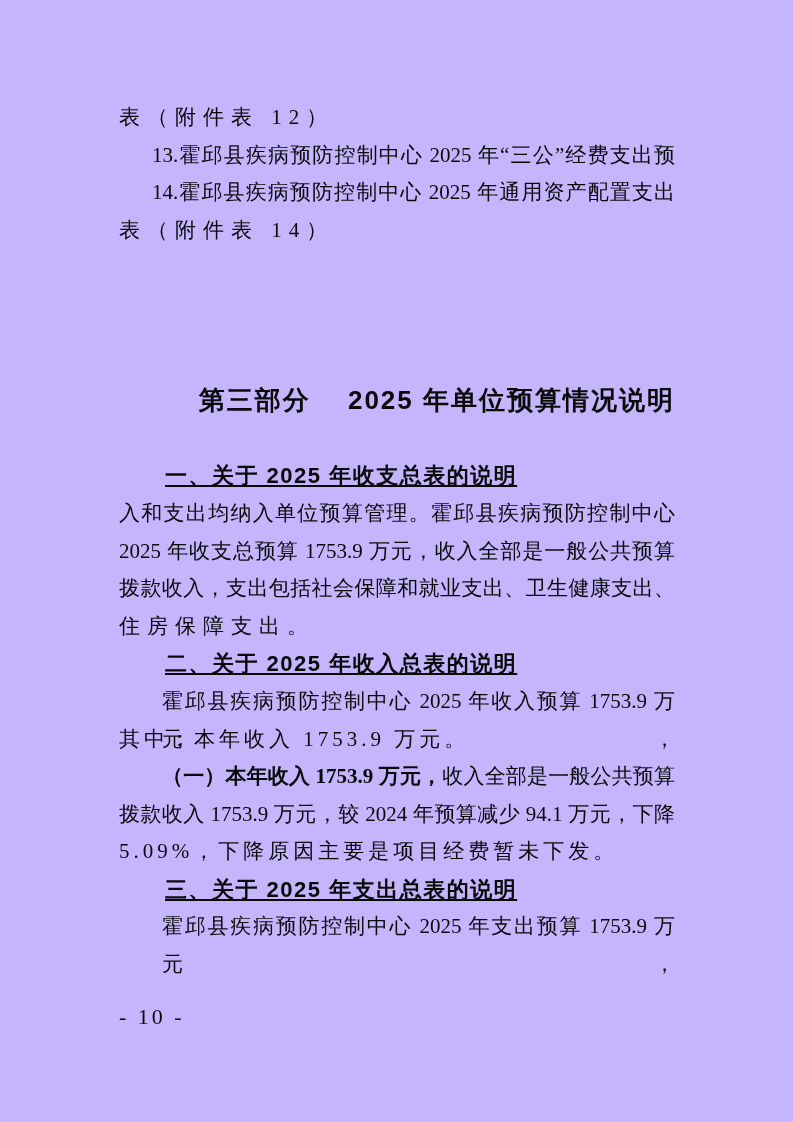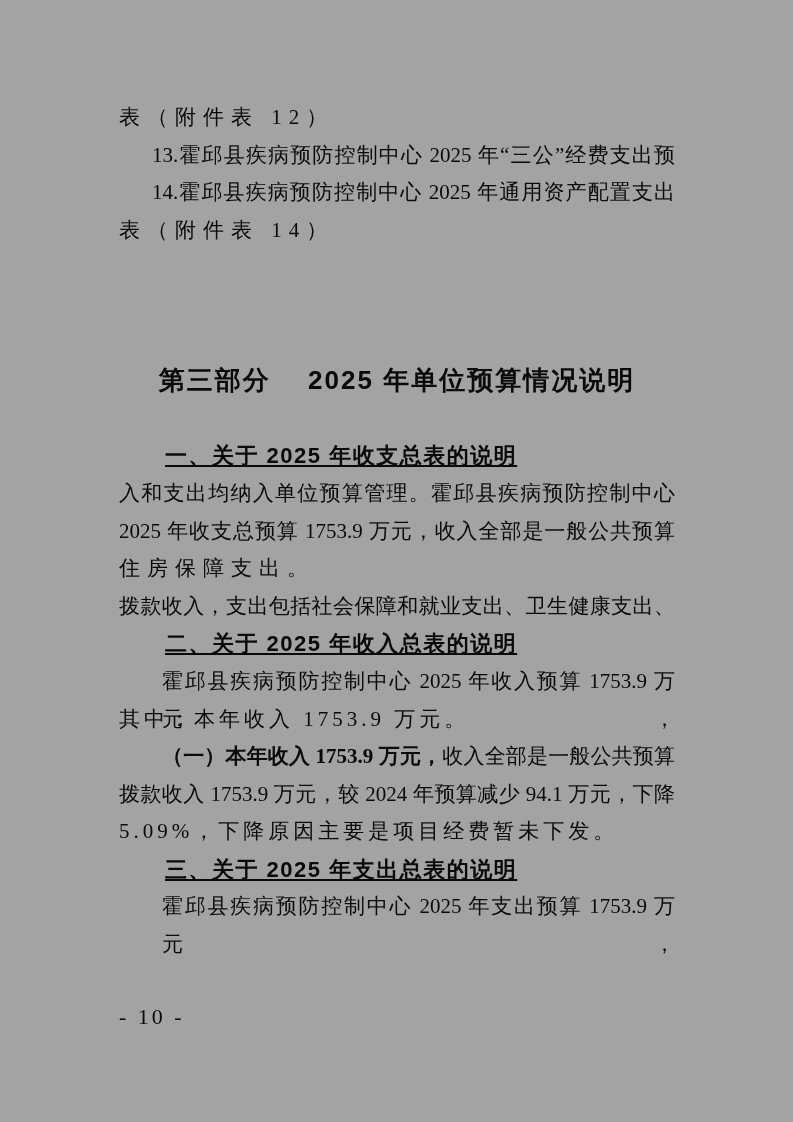--- a/index.html
+++ b/index.html
@@ -12,21 +12,21 @@
     height: 1122px;
     position: relative;
     font-family: "Liberation Serif", "DejaVu Serif", serif;
     color: #0a0a0a;
     overflow: hidden;
   }
   .page {
     position: absolute;
     left: 0; top: 0;
     width: 793px; height: 1122px;
-    background: #a3a3a3;
+    background: #c4b5fd;
   }
   .content {
     position: absolute;
     left: 119px;
     top: 99px;
     width: 556px;
   }
   .line {
     height: 37.6px;
     line-height: 37.6px;
@@ -48,23 +48,24 @@
     letter-spacing: 4px;
   }
   .indent-body { padding-left: 43px; }
   .indent-list { padding-left: 33px; }
   .indent-head { padding-left: 46px; text-decoration: underline; }
   .blank { height: 37.6px; }
   .part-title {
     font-family: "Liberation Sans", "DejaVu Sans", sans-serif;
     font-weight: bold;
     font-size: 26px;
-    text-align: center;
+    text-align: right;
     letter-spacing: 2px;
     white-space: nowrap;
+    margin-top: 20px;
   }
   .sub-heading {
     font-family: "Liberation Sans", "DejaVu Sans", sans-serif;
     font-weight: bold;
     font-size: 22px;
     letter-spacing: 1.5px;
   }
   .bold-run {
     font-weight: bold;
   }
@@ -92,22 +93,22 @@
     <div class="blank"></div>
     <div class="blank"></div>
 
     <div class="line part-title">第三部分　 2025 年单位预算情况说明</div>
 
     <div class="blank"></div>
 
     <div class="line sub-heading indent-head">一、关于 2025 年收支总表的说明</div>
     <div class="line fill">入和支出均纳入单位预算管理。霍邱县疾病预防控制中心</div>
     <div class="line fill">2025 年收支总预算 1753.9 万元，收入全部是一般公共预算</div>
+    <div class="line fill">拨款收入，支出包括社会保障和就业支出、卫生健康支出、</div>
     <div class="line spread">住房保障支出。</div>
-    <div class="line fill">拨款收入，支出包括社会保障和就业支出、卫生健康支出、</div>
 
     <div class="line sub-heading indent-head">二、关于 2025 年收入总表的说明</div>
     <div class="line fill indent-body">霍邱县疾病预防控制中心 2025 年收入预算 1753.9 万元，</div>
     <div class="line spread-sm">其中：本年收入 1753.9 万元。</div>
     <div class="line fill indent-body"><span class="bold-run">（一）本年收入 1753.9 万元，</span><span>收入全部是一般公共预算</span></div>
     <div class="line fill">拨款收入 1753.9 万元，较 2024 年预算减少 94.1 万元，下降</div>
     <div class="line spread-sm">5.09%，下降原因主要是项目经费暂未下发。</div>
 
     <div class="line sub-heading indent-head">三、关于 2025 年支出总表的说明</div>
     <div class="line fill indent-body">霍邱县疾病预防控制中心 2025 年支出预算 1753.9 万元，</div>

